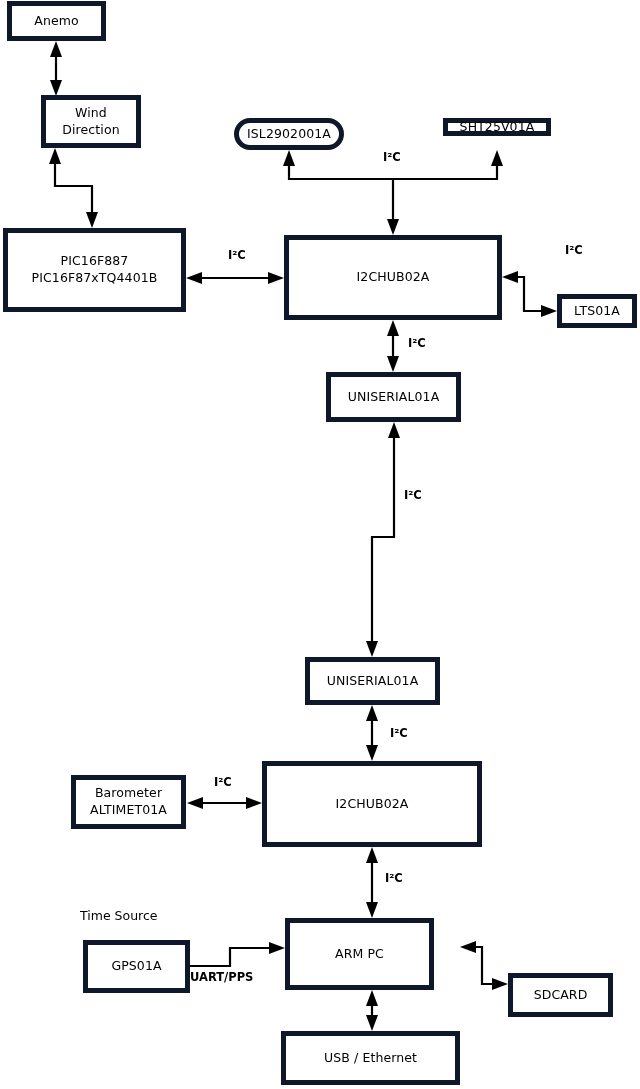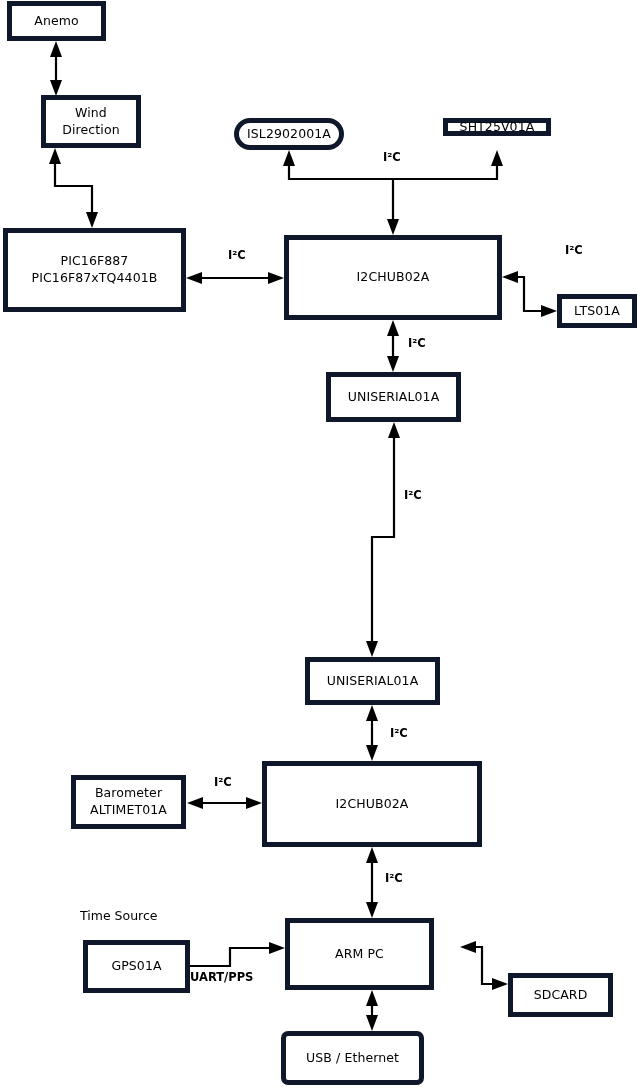--- a/index.html
+++ b/index.html
@@ -163,21 +163,21 @@
   <div class="node" style="left: 284px; top: 235px; width: 218px; height: 85px;">I2CHUB02A</div>
   <div class="node" style="left: 557px; top: 294px; width: 80px; height: 34px;">LTS01A</div>
   <div class="node" style="left: 326px; top: 372px; width: 135px; height: 50px;">UNISERIAL01A</div>
   <div class="node" style="left: 305px; top: 657px; width: 135px; height: 48px;">UNISERIAL01A</div>
   <div class="node" style="left: 71px; top: 775px; width: 115px; height: 54px;">Barometer
 ALTIMET01A</div>
   <div class="node" style="left: 262px; top: 761px; width: 220px; height: 86px;">I2CHUB02A</div>
   <div class="node" style="left: 83px; top: 940px; width: 107px; height: 53px;">GPS01A</div>
   <div class="node" style="left: 285px; top: 918px; width: 149px; height: 72px;">ARM PC</div>
   <div class="node" style="left: 508px; top: 965px; width: 105px; height: 44px; margin-top: 8px;">SDCARD</div>
-  <div class="node" style="left: 281px; top: 1031px; width: 143px; height: 54px; border-radius: 7px;">USB / Ethernet</div>
+  <div class="node" style="left: 281px; top: 1031px; width: 179px; height: 54px;">USB / Ethernet</div>
 
   <div class="edge-label" style="left: 383px; top: 152px;">I²C</div>
   <div class="edge-label" style="left: 228px; top: 250px;">I²C</div>
   <div class="edge-label" style="left: 565px; top: 245px;">I²C</div>
   <div class="edge-label" style="left: 408px; top: 338px;">I²C</div>
   <div class="edge-label" style="left: 404px; top: 490px;">I²C</div>
   <div class="edge-label" style="left: 390px; top: 728px;">I²C</div>
   <div class="edge-label" style="left: 214px; top: 777px;">I²C</div>
   <div class="edge-label" style="left: 385px; top: 873px;">I²C</div>
   <div class="edge-label" style="left: 190px; top: 972px;">UART/PPS</div>

